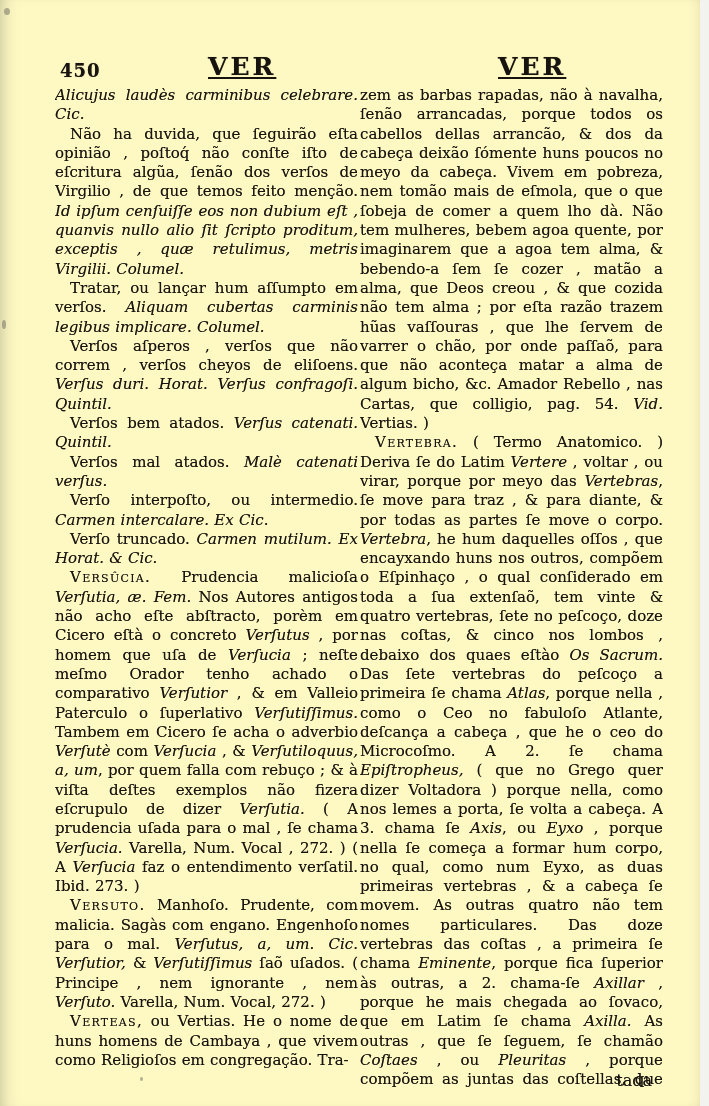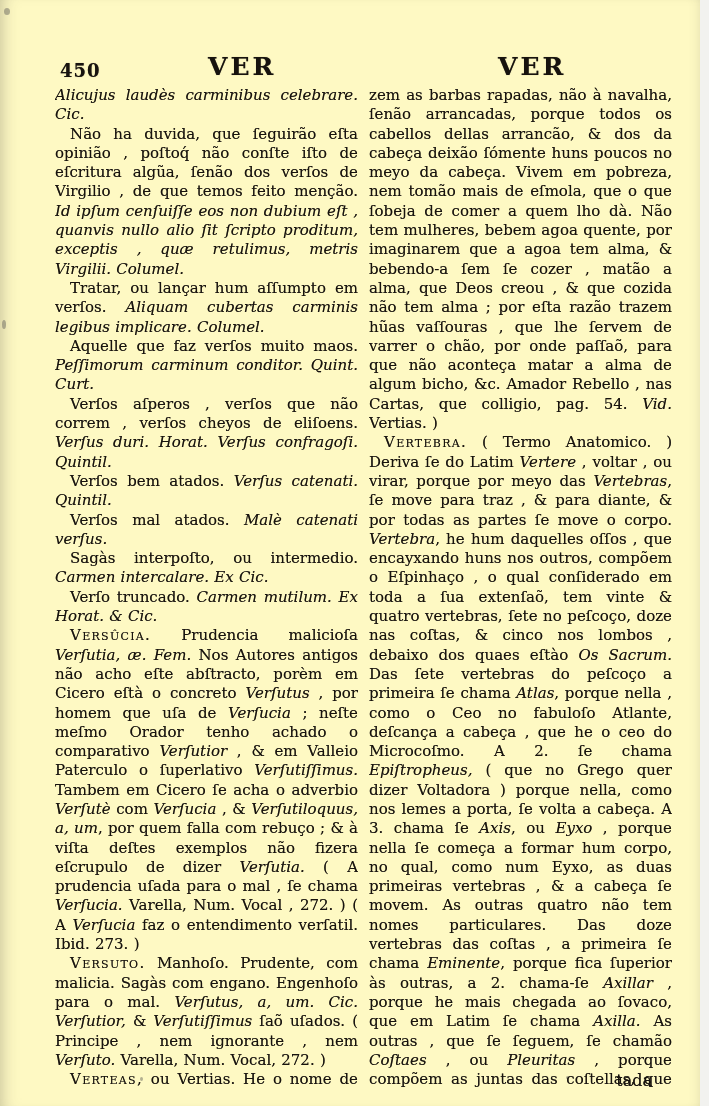--- a/index.html
+++ b/index.html
@@ -19,27 +19,28 @@
   .header-row { position:absolute; top:52px; left:0; width:709px; height:34px; }
   .pagenum {
     position:absolute; left:60px; top:8px;
     font-size:18px; font-weight:bold; letter-spacing:1px;
     text-shadow:0 0 .7px rgba(23,19,14,.6);
   }
   .rh {
     position:absolute; top:0;
     font-size:25px; font-weight:bold; letter-spacing:3px;
     text-shadow:0 0 .7px rgba(23,19,14,.6);
+    text-decoration:underline;
   }
   .rh-left  { left:208px; }
   .rh-right { left:498px; }
   .columns {
     position:absolute; top:86px; left:55px;
     width:617px; height:1002px;
-    display:flex; gap:11px;
+    display:flex; gap:2px;
   }
   .col {
     width:303px; height:100%; overflow:hidden;
     text-align:justify;
     font-size:15px; line-height:19.3px;
     text-shadow:0 0 .55px rgba(23,19,14,.55);
     word-spacing:.5px;
   }
   p.para { margin:0; padding:0; }
   p.para.ind { text-indent:15px; }
@@ -65,25 +66,24 @@
     <span class="pagenum">450</span>
     <span class="rh rh-left">VER</span>
     <span class="rh rh-right">VER</span>
   </div>
 
   <div class="columns">
     <div class="col" id="col-left">
         <p class="para"><span class="i">Alicujus laudès carminibus celebrare. Cic.</span></p>
         <p class="para ind"><span class="r">Não ha duvida, que ſeguirão eſta opinião , poſtoq́ não conſte iſto de eſcritura algũa, ſenão dos verſos de Virgilio , de que temos feito menção. </span><span class="i">Id ipſum cenſuiſſe eos non dubium eſt , quanvis nullo alio ſit ſcripto proditum, exceptis , quæ retulimus, metris Virgilii. Columel.</span></p>
         <p class="para ind"><span class="r">Tratar, ou lançar hum aſſumpto em verſos. </span><span class="i">Aliquam cubertas carminis legibus implicare. Columel.</span></p>
-        <p class="para ind"><span class="r">Aquelle que faz verſos muito maos. </span><span class="i">Peſſimorum carminum conditor. Quint. Curt.</span></p>
         <p class="para ind"><span class="r">Verſos aſperos , verſos que não correm , verſos cheyos de eliſoens. </span><span class="i">Verſus duri. Horat. Verſus confragoſi. Quintil.</span></p>
         <p class="para ind"><span class="r">Verſos bem atados. </span><span class="i">Verſus catenati. Quintil.</span></p>
         <p class="para ind"><span class="r">Verſos mal atados. </span><span class="i">Malè catenati verſus.</span></p>
-        <p class="para ind"><span class="r">Sagàs interpoſto, ou intermedio. </span><span class="i">Carmen intercalare. Ex Cic.</span></p>
+        <p class="para ind"><span class="r">Verſo interpoſto, ou intermedio. </span><span class="i">Carmen intercalare. Ex Cic.</span></p>
         <p class="para ind"><span class="r">Verſo truncado. </span><span class="i">Carmen mutilum. Ex Horat. &amp; Cic.</span></p>
         <p class="para ind"><span class="sc">Versûcia.</span><span class="r"> Prudencia malicioſa </span><span class="i">Verſutia, æ. Fem.</span><span class="r"> Nos Autores antigos não acho eſte abſtracto, porèm em Cicero eſtà o concreto </span><span class="i">Verſutus</span><span class="r"> , por homem que uſa de </span><span class="i">Verſucia</span><span class="r"> ; neſte meſmo Orador tenho achado o comparativo </span><span class="i">Verſutior</span><span class="r"> , &amp; em Valleio Paterculo o ſuperlativo </span><span class="i">Verſutiſſimus.</span><span class="r"> Tambem em Cicero ſe acha o adverbio </span><span class="i">Verſutè</span><span class="r"> com </span><span class="i">Verſucia</span><span class="r"> , &amp; </span><span class="i">Verſutiloquus, a, um</span><span class="r">, por quem falla com rebuço ; &amp; à viſta deſtes exemplos não fizera eſcrupulo de dizer </span><span class="i">Verſutia.</span><span class="r"> ( A prudencia uſada para o mal , ſe chama </span><span class="i">Verſucia.</span><span class="r"> Varella, Num. Vocal , 272. ) ( A </span><span class="i">Verſucia</span><span class="r"> faz o entendimento verſatil. Ibid. 273. )</span></p>
         <p class="para ind"><span class="sc">Versuto.</span><span class="r"> Manhoſo. Prudente, com malicia. Sagàs com engano. Engenhoſo para o mal. </span><span class="i">Verſutus, a, um. Cic. Verſutior,</span><span class="r"> &amp; </span><span class="i">Verſutiſſimus</span><span class="r"> ſaõ uſados. ( Principe , nem ignorante , nem </span><span class="i">Verſuto.</span><span class="r"> Varella, Num. Vocal, 272. )</span></p>
         <p class="para ind"><span class="sc">Verteas,</span><span class="r"> ou Vertias. He o nome de huns homens de Cambaya , que vivem como Religioſos em congregação. Tra-</span></p>
       </div>
     <div class="col" id="col-right">
         <p class="para"><span class="r">zem as barbas rapadas, não à navalha, ſenão arrancadas, porque todos os cabellos dellas arrancão, &amp; dos da cabeça deixão ſómente huns poucos no meyo da cabeça. Vivem em pobreza, nem tomão mais de eſmola, que o que ſobeja de comer a quem lho dà. Não tem mulheres, bebem agoa quente, por imaginarem que a agoa tem alma, &amp; bebendo-a ſem ſe cozer , matão a alma, que Deos creou , &amp; que cozida não tem alma ; por eſta razão trazem hũas vaſſouras , que lhe ſervem de varrer o chão, por onde paſſaõ, para que não aconteça matar a alma de algum bicho, &amp;c. Amador Rebello , nas Cartas, que colligio, pag. 54. </span><span class="i">Vid.</span><span class="r"> Vertias. )</span></p>
         <p class="para ind"><span class="sc">Vertebra.</span><span class="r"> ( Termo Anatomico. ) Deriva ſe do Latim </span><span class="i">Vertere</span><span class="r"> , voltar , ou virar, porque por meyo das </span><span class="i">Vertebras</span><span class="r">, ſe move para traz , &amp; para diante, &amp; por todas as partes ſe move o corpo. </span><span class="i">Vertebra</span><span class="r">, he hum daquelles oſſos , que encayxando huns nos outros, compõem o Eſpinhaço , o qual conſiderado em toda a ſua extenſaõ, tem vinte &amp; quatro vertebras, ſete no peſcoço, doze nas coſtas, &amp; cinco nos lombos , debaixo dos quaes eſtào </span><span class="i">Os Sacrum.</span><span class="r"> Das ſete vertebras do peſcoço a primeira ſe chama </span><span class="i">Atlas</span><span class="r">, porque nella , como o Ceo no fabuloſo Atlante, deſcança a cabeça , que he o ceo do Microcoſmo. A 2. ſe chama </span><span class="i">Epiſtropheus,</span><span class="r"> ( que no Grego quer dizer Voltadora ) porque nella, como nos lemes a porta, ſe volta a cabeça. A 3. chama ſe </span><span class="i">Axis</span><span class="r">, ou </span><span class="i">Eyxo</span><span class="r"> , porque nella ſe começa a formar hum corpo, no qual, como num Eyxo, as duas primeiras vertebras , &amp; a cabeça ſe movem. As outras quatro não tem nomes particulares. Das doze vertebras das coſtas , a primeira ſe chama </span><span class="i">Eminente</span><span class="r">, porque fica ſuperior às outras, a 2. chama-ſe </span><span class="i">Axillar</span><span class="r"> , porque he mais chegada ao ſovaco, que em Latim ſe chama </span><span class="i">Axilla.</span><span class="r"> As outras , que ſe ſeguem, ſe chamão </span><span class="i">Coſtaes</span><span class="r"> , ou </span><span class="i">Pleuritas</span><span class="r"> , porque compõem as juntas das coſtellas, que interiormente eſtão cubertas da </span></p>
       </div>
   </div>

